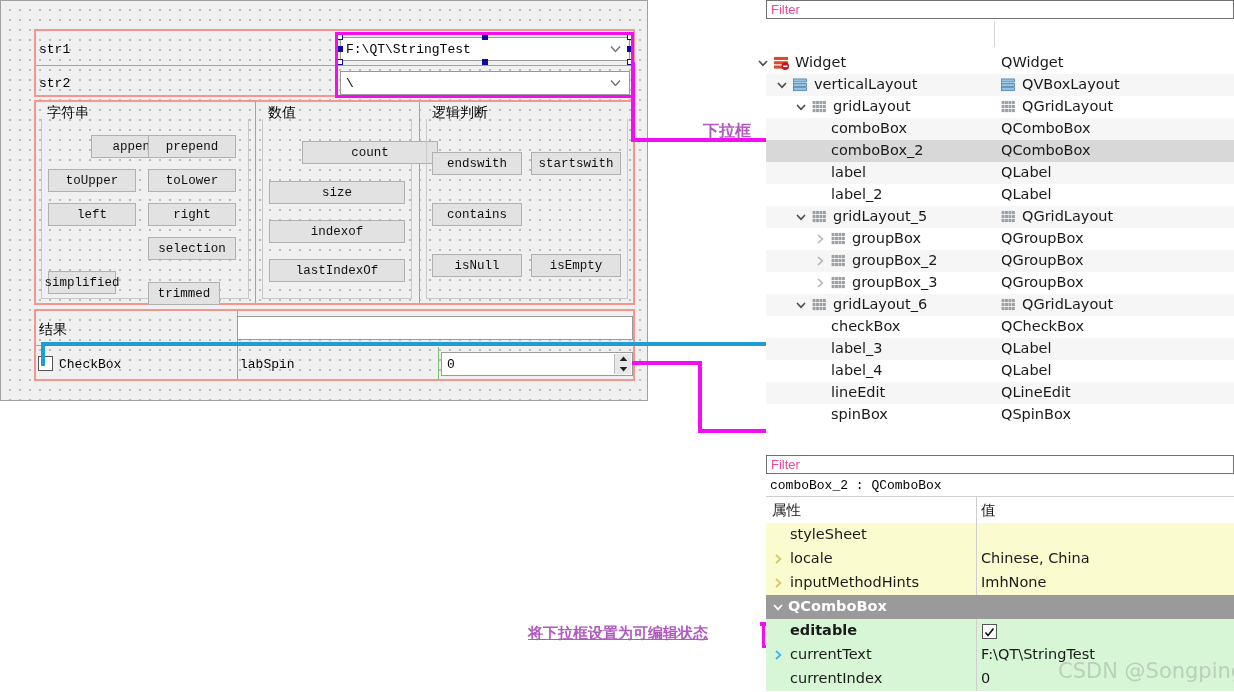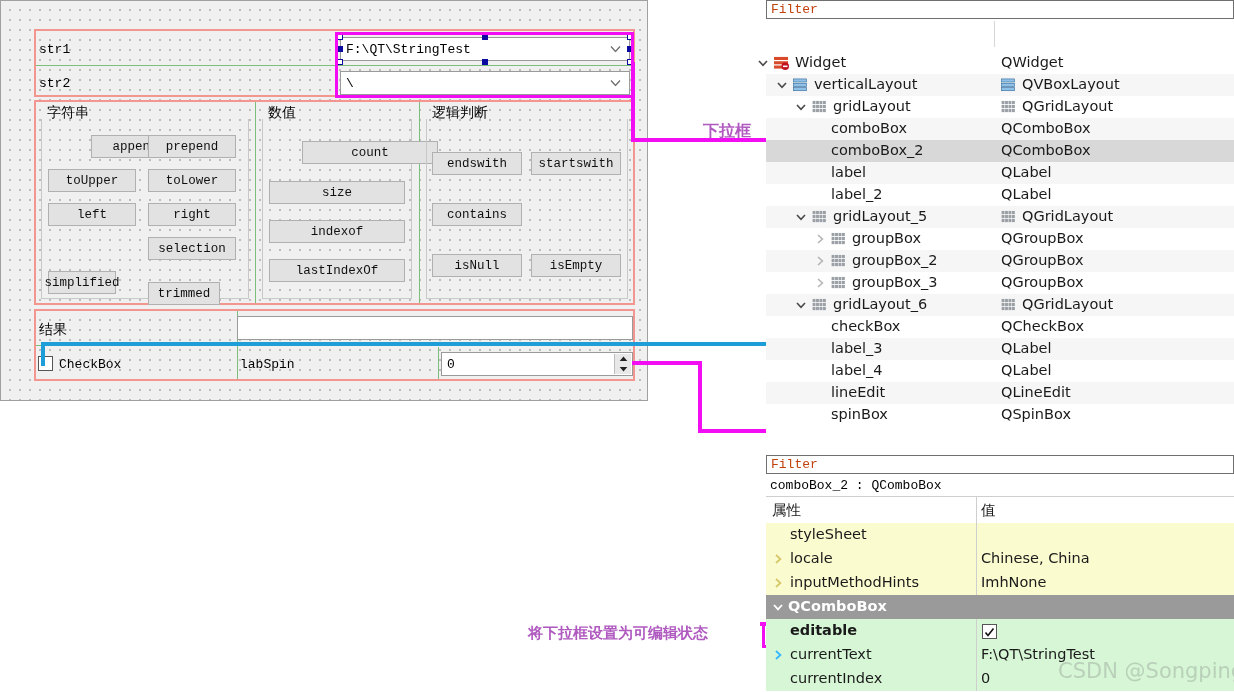--- a/index.html
+++ b/index.html
@@ -54,22 +54,22 @@
   .magbox{position:absolute;border:3px solid #f20df2;box-sizing:border-box;}
   .blu{position:absolute;background:#1e9ed9;}
   .blubox{position:absolute;border:3px solid #7fcbe8;box-sizing:border-box;}
   .anno-text{position:absolute;font-family:"DejaVu Sans",sans-serif;font-weight:bold;
       color:#b05ac0;white-space:nowrap;}
 
   
   #obj-panel{position:absolute;left:766px;top:0;width:468px;height:450px;background:#fff;}
   .filterbar{position:absolute;left:0;right:0;background:#fff;border:1px solid #6f6f6f;
       box-sizing:border-box;height:19px;}
-  .filterbar span{position:absolute;left:4px;top:1px;font-family:Liberation Mono, monospace;
-      font-size:13px;color:#c2410c;}
+  .filterbar span{position:absolute;left:4px;top:1px;font-family:Liberation Sans, sans-serif;
+      font-size:13px;color:#ec4899;}
 
   .tree-head{position:absolute;left:0;right:0;height:26px;border-bottom:1px solid #d6d6d6;background:#fff;}
   .tree-head .th{position:absolute;top:4px;font-family:"DejaVu Sans",sans-serif;font-size:14.5px;color:#1a1a1a;}
   .colsplit{position:absolute;width:1px;background:#d6d6d6;}
 
   .trow{position:absolute;left:0;right:0;height:22px;}
   .trow .tname{position:absolute;font-family:"DejaVu Sans",sans-serif;font-size:14.5px;color:#1a1a1a;
       white-space:nowrap;top:2px;}
   .trow .tclass{position:absolute;left:235px;top:2px;font-family:"DejaVu Sans",sans-serif;font-size:14.5px;
       color:#1a1a1a;white-space:nowrap;}
@@ -196,21 +196,21 @@
 <div class="blu" style="left:41px;top:342px;width:800px;height:4px;"></div>
 <div class="blubox" style="left:838px;top:331px;width:330px;height:24px;"></div>
 
 <div class="mag" style="left:632px;top:361px;width:70px;height:4px;"></div>
 <div class="mag" style="left:698px;top:361px;width:4px;height:72px;"></div>
 <div class="mag" style="left:698px;top:429px;width:148px;height:4px;"></div>
 <div class="magbox" style="left:843px;top:419px;width:328px;height:24px;"></div>
 
 <div class="magbox" style="left:843px;top:123px;width:341px;height:45px;"></div>
 
-<div class="anno-text" style="left:528px;top:624px;font-size:15px;">将下拉框设置为可编辑状态</div>
+<div class="anno-text" style="left:528px;top:624px;font-size:15px;text-decoration:underline;">将下拉框设置为可编辑状态</div>
 <div class="mag" style="left:760px;top:622px;width:10px;height:4px;"></div>
 <div class="magbox" style="left:762px;top:622px;width:363px;height:26px;"></div>
 
 <div id="obj-panel">
   <div class="filterbar" style="top:0;">
     <span>Filter</span>
   </div>
   <div class="colsplit" style="left:228px;top:21px;height:26px;"></div>
   <div id="tree-rows">
       <div class="trow" style="top: 52px; background: rgb(255, 255, 255);">

